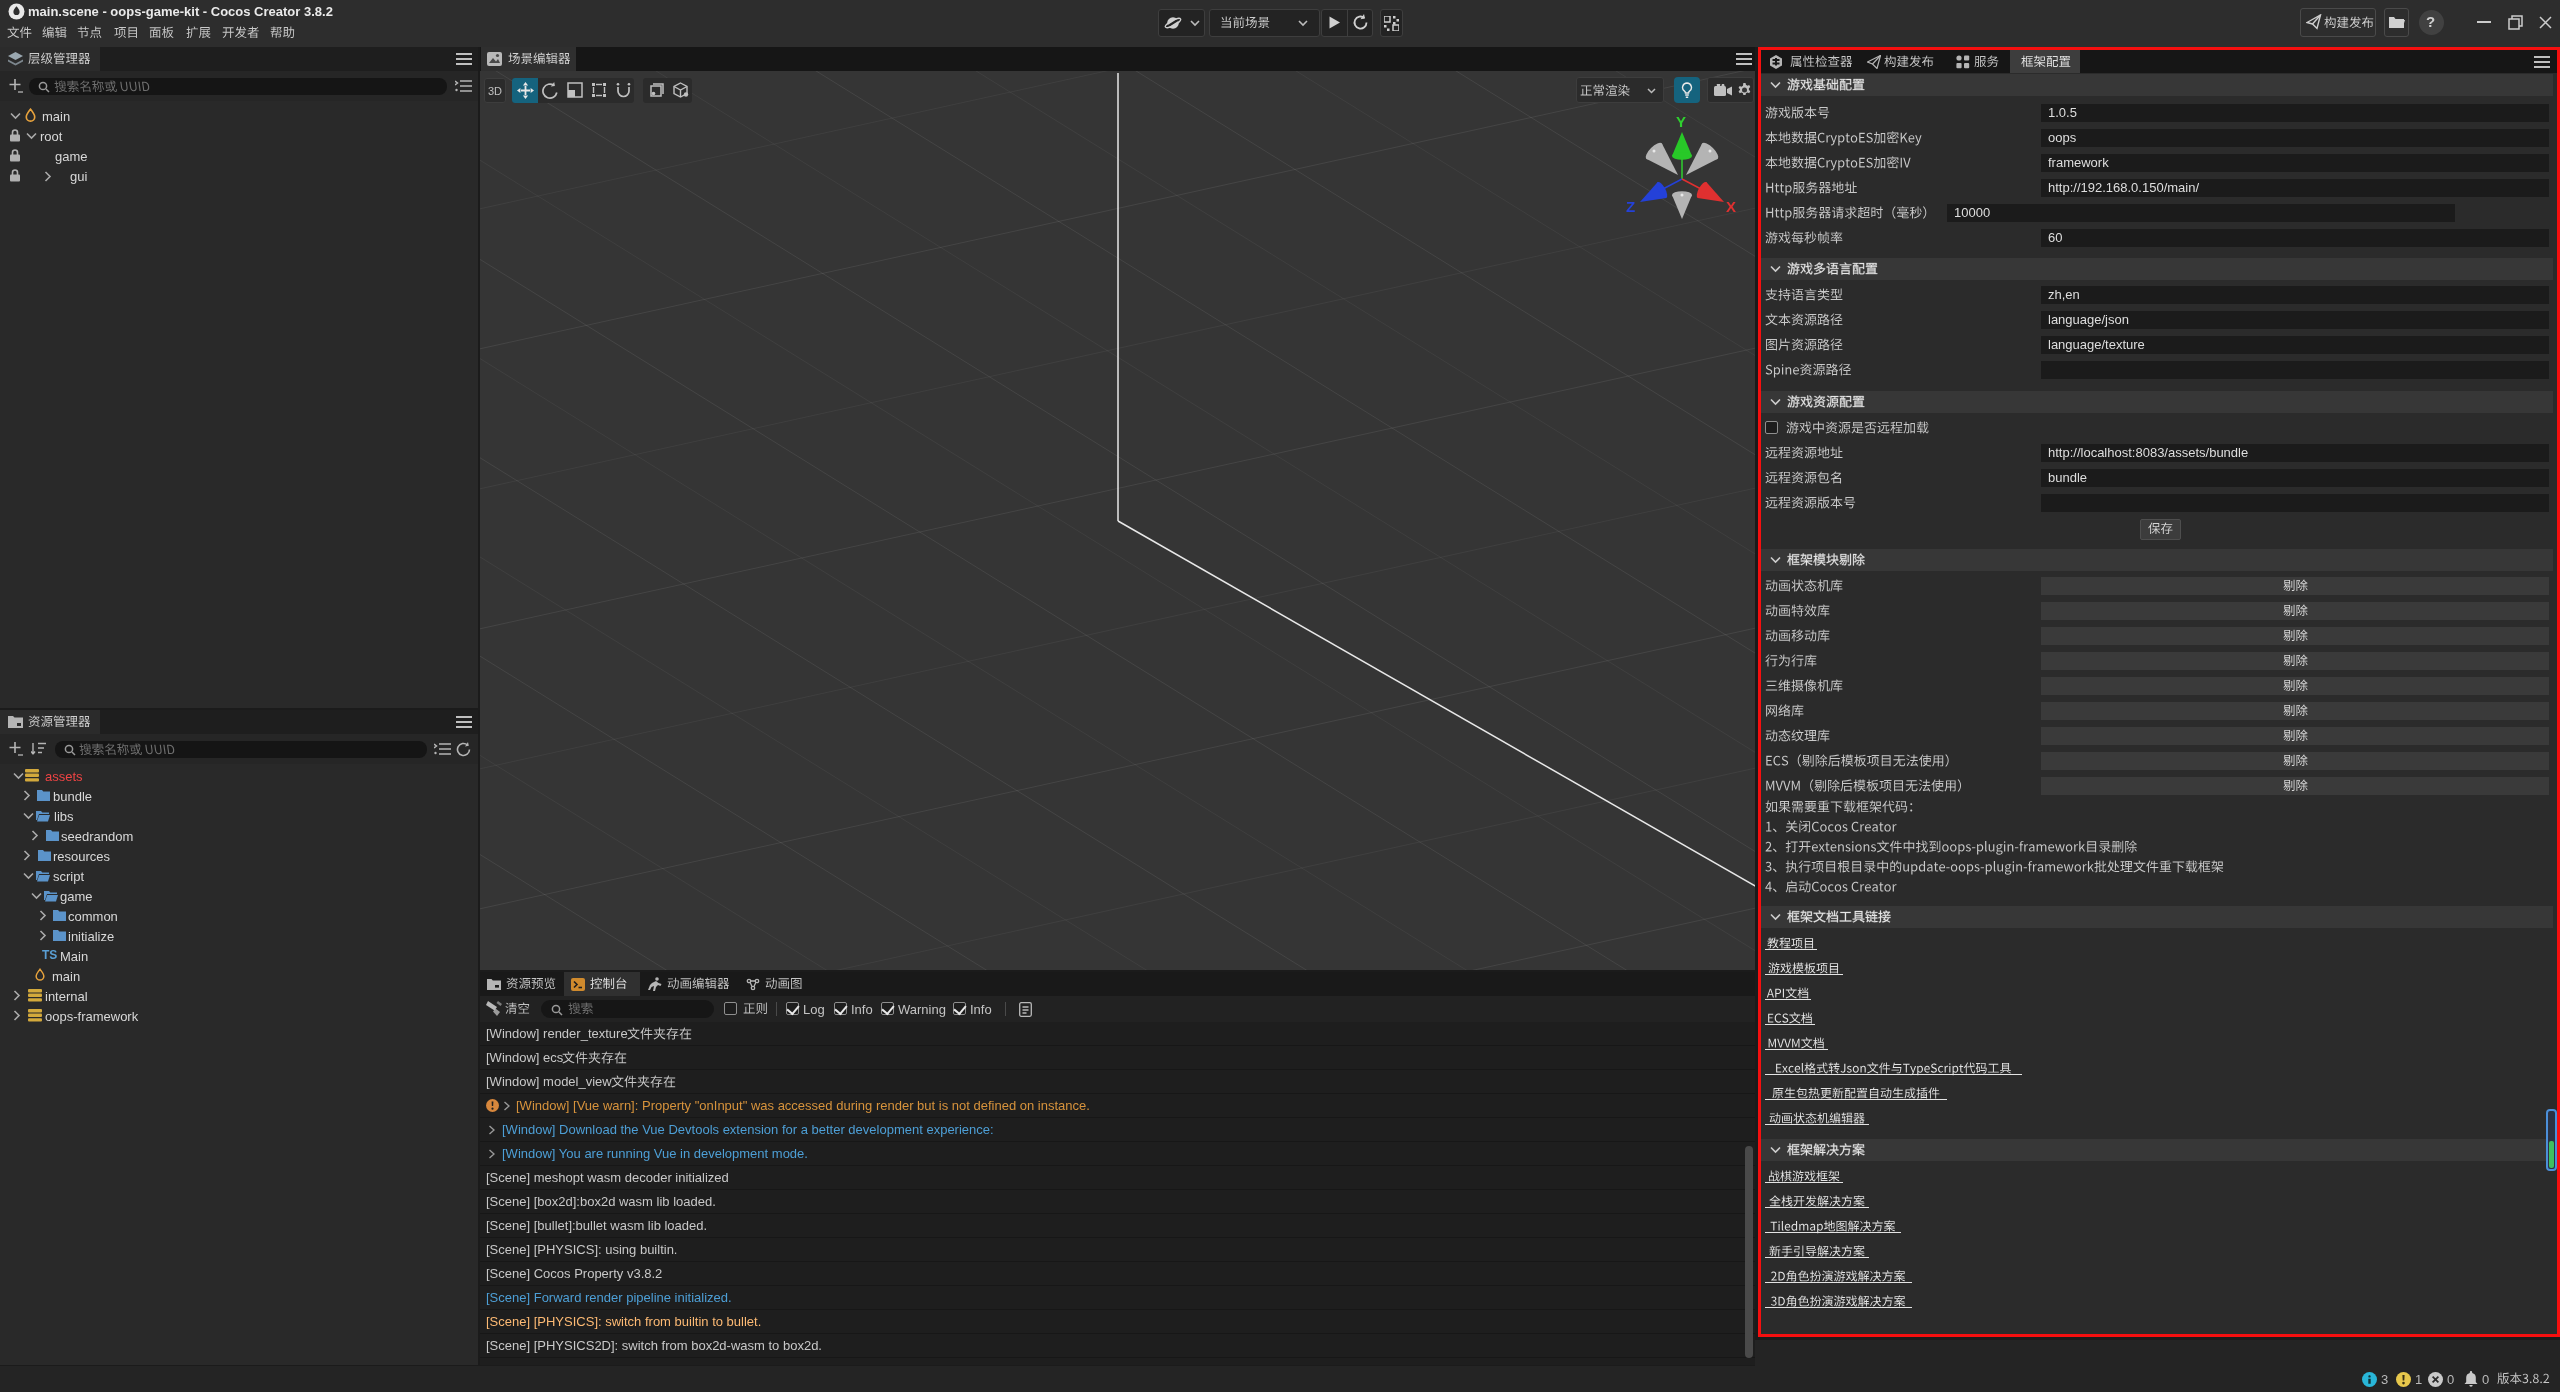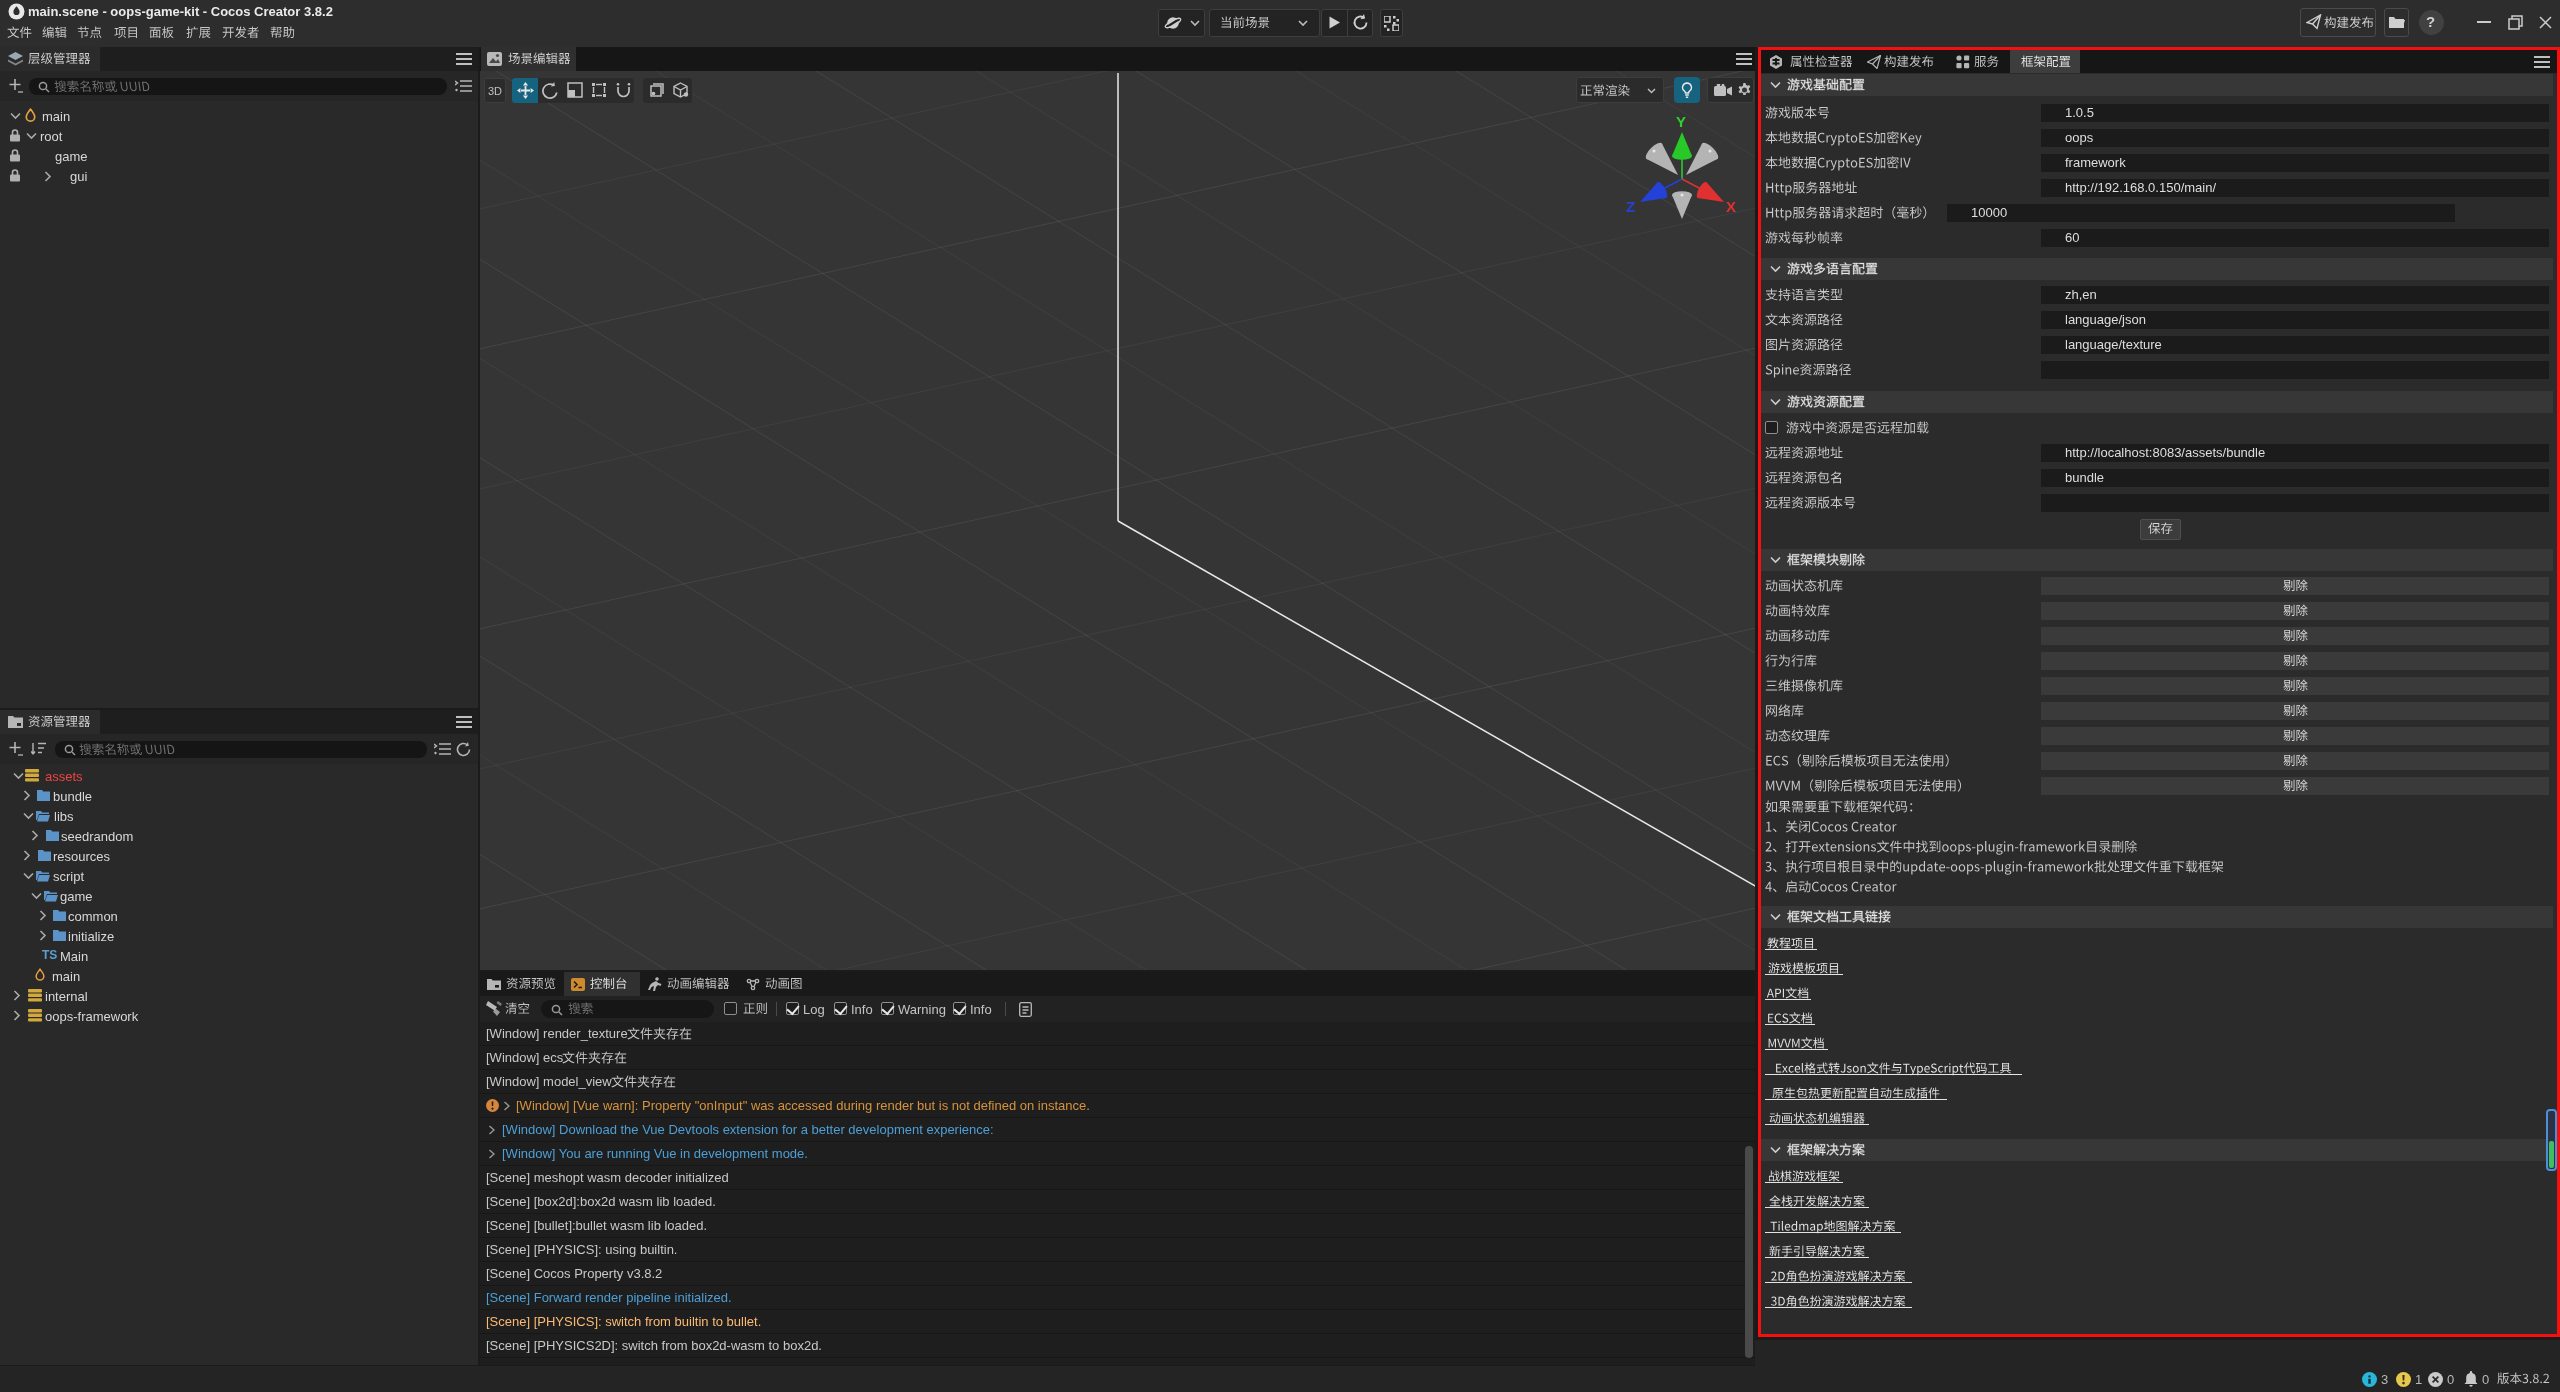--- a/index.html
+++ b/index.html
@@ -1,20 +1,20 @@
 <!DOCTYPE html>
 <html><head><meta charset="utf-8"><title>x</title><style>
 *{margin:0;padding:0;box-sizing:border-box}
 html,body{width:2560px;height:1392px;background:#1b1b1b;font-family:"Liberation Sans",sans-serif;overflow:hidden}
 .a{position:absolute}
 svg.t{position:absolute;overflow:visible}
 .lat{position:absolute;white-space:pre}
 .hamb{position:absolute;width:16px;height:12px;border-top:2px solid #c0c0c0;border-bottom:2px solid #c0c0c0}
 .hamb:before{content:"";position:absolute;left:0;right:0;top:3px;height:2px;background:#c0c0c0}
-.inp{position:absolute;background:#1b1b1b;color:#dedede;font-size:13px;line-height:18px;padding-left:24px;height:18px;white-space:pre}
+.inp{position:absolute;background:#1b1b1b;color:#dedede;font-size:13px;line-height:18px;padding-left:7px;height:18px;white-space:pre}
 .cb{position:absolute;width:13px;height:13px;border:1px solid #8f8f8f;border-radius:2px;background:#1d1d1d}
 .cb.on:before{content:"";position:absolute;left:2px;top:0px;width:6px;height:9px;border:solid #e8e8e8;border-width:0 2px 2px 0;transform:rotate(40deg)}
 </style></head><body>
 <svg width="0" height="0" style="position:absolute">
     <defs>
       <path id="g0" d="M423 823C453 774 485 707 497 666L580 693C566 734 531 799 501 847ZM50 664V590H206C265 438 344 307 447 200C337 108 202 40 36 -7C51 -25 75 -60 83 -78C250 -24 389 48 502 146C615 46 751 -28 915 -73C928 -52 950 -20 967 -4C807 36 671 107 560 201C661 304 738 432 796 590H954V664ZM504 253C410 348 336 462 284 590H711C661 455 592 344 504 253Z"></path>
       <path id="g1" d="M317 341V268H604V-80H679V268H953V341H679V562H909V635H679V828H604V635H470C483 680 494 728 504 775L432 790C409 659 367 530 309 447C327 438 359 420 373 409C400 451 425 504 446 562H604V341ZM268 836C214 685 126 535 32 437C45 420 67 381 75 363C107 397 137 437 167 480V-78H239V597C277 667 311 741 339 815Z"></path>
       <path id="g2" d="M40 54 58 -15C140 18 245 61 346 103L332 163C223 121 114 79 40 54ZM61 423C75 430 98 435 205 450C167 386 132 335 116 316C87 278 66 252 45 248C53 230 64 196 68 182C87 194 118 204 339 255C336 271 333 298 334 317L167 282C238 374 307 486 364 597L303 632C286 593 265 554 245 517L133 505C190 593 246 706 287 815L215 840C179 719 112 587 91 554C71 520 55 496 38 491C46 473 57 438 61 423ZM624 350V202H541V350ZM675 350H746V202H675ZM481 412V-72H541V143H624V-47H675V143H746V-46H797V143H871V-7C871 -14 868 -16 861 -17C854 -17 836 -17 814 -16C822 -32 829 -56 831 -73C867 -73 890 -71 908 -62C926 -52 930 -35 930 -8V413L871 412ZM797 350H871V202H797ZM605 826C621 798 637 762 648 732H414V515C414 361 405 139 314 -21C329 -28 360 -50 372 -63C465 99 482 335 483 498H920V732H729C717 765 697 811 675 846ZM483 668H850V561H483Z"></path>
       <path id="g3" d="M551 751H819V650H551ZM482 808V594H892V808ZM81 332C89 340 119 346 153 346H244V202L40 167L56 94L244 132V-76H313V146L427 169L423 234L313 214V346H405V414H313V568H244V414H148C176 483 204 565 228 650H412V722H247C255 756 263 791 269 825L196 840C191 801 183 761 174 722H47V650H157C136 570 115 504 105 479C88 435 75 403 58 398C66 380 77 346 81 332ZM815 472V386H560V472ZM400 76 412 8 815 40V-80H885V46L959 52L960 115L885 110V472H953V535H423V472H491V82ZM815 329V242H560V329ZM815 185V105L560 86V185Z"></path>
       <path id="g4" d="M98 486V414H360V-78H439V414H772V154C772 139 766 135 747 134C727 133 659 133 586 135C596 112 606 80 609 57C704 57 766 57 803 69C839 82 849 106 849 152V486ZM634 840V727H366V840H289V727H55V655H289V540H366V655H634V540H712V655H946V727H712V840Z"></path>

